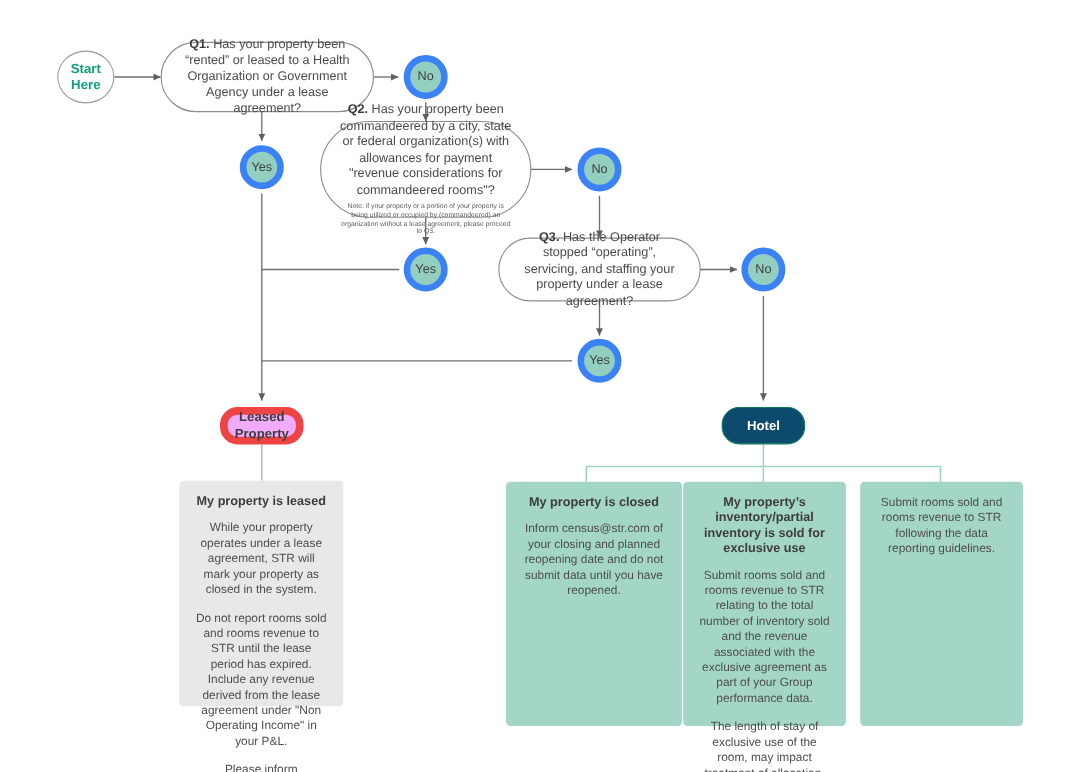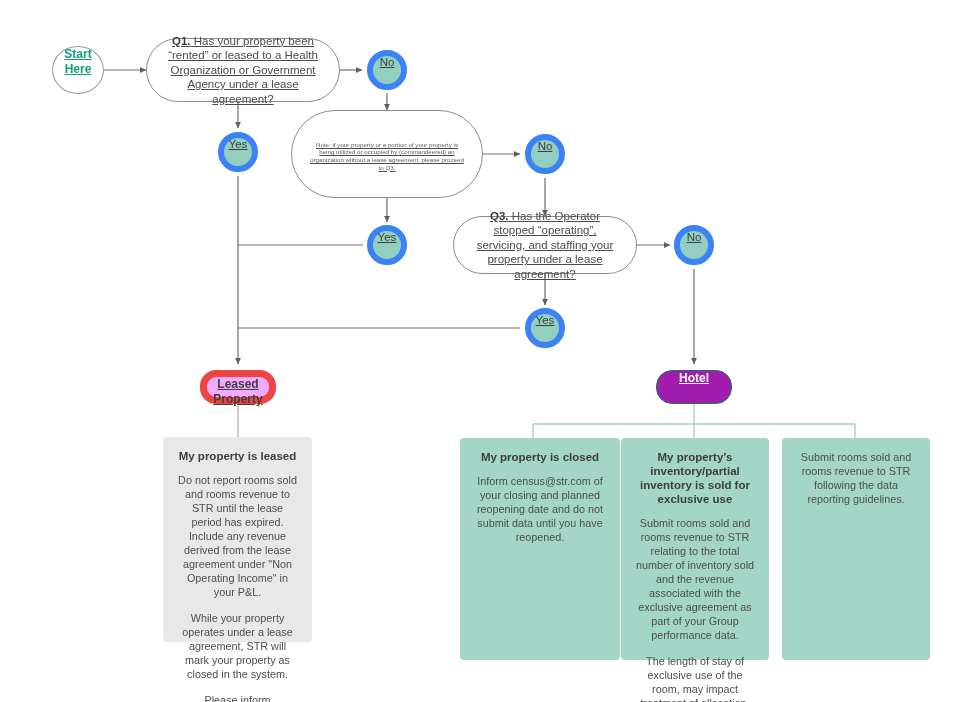--- a/index.html
+++ b/index.html
@@ -22,25 +22,25 @@
     position: absolute;
     left: 0; top: 0;
     width: 980px;
     height: 702px;
     pointer-events: none;
   }
   .node {
     position: absolute;
     box-sizing: border-box;
     display: flex;
+    align-items: center;
     justify-content: center;
     text-align: center;
     color: #4a4a4a;
     z-index: 2;
-    text-decoration: underline;
   }
   
   .start-node {
     border: 1px solid #9a9a9a;
     border-radius: 50%;
     background: #ffffff;
     color: #12a07c;
     font-weight: bold;
     font-size: 12px;
     line-height: 15px;
@@ -80,21 +80,21 @@
     font-size: 12px;
     font-weight: bold;
     line-height: 15px;
   }
   .terminal-grey {
     background: #f0abfc;
     border: 7px solid #ef4444;
     color: #3f3f3f;
   }
   .terminal-teal {
-    background: #a21caf;
+    background: #0c4a6e;
     color: #ffffff;
     border: 1px solid #0f7a63;
   }
   
   .panel {
     position: absolute;
     box-sizing: border-box;
     border-radius: 4px;
     padding: 12px 13px 10px 13px;
     z-index: 2;
@@ -171,20 +171,23 @@
   <div class="node start-node" style="left:52px; top:46px; width:52px; height:48px; white-space:pre-line;">Start
 Here</div>
 
   <div class="node question" style="left:146px; top:38px; width:194px; height:64px;">
     <span class="qtext">
       <b class="qlabel">Q1.</b><span> Has your property been “rented” or leased to a Health Organization or Government Agency under a lease agreement?</span>
     </span>
   </div>
 
   <div class="node question" style="left:291px; top:110px; width:192px; height:88px;">
+    <span class="qtext">
+      <b class="qlabel">Q2.</b><span> Has your property been commandeered by a city, state or federal organization(s) with allowances for payment "revenue considerations for commandeered rooms"?</span>
+    </span>
     <span class="qnote">Note: if your property or a portion of your property is being utilized or occupied by (commandeered) an organization without a lease agreement, please proceed to Q3.</span>
   </div>
 
   <div class="node question" style="left:453px; top:216px; width:184px; height:58px;">
     <span class="qtext">
       <b class="qlabel">Q3.</b><span> Has the Operator stopped “operating”, servicing, and staffing your property under a lease agreement?</span>
     </span>
   </div>
 
   <div class="node circle" style="left:367px; top:50px; width:40px; height:40px;">No</div>
@@ -199,22 +202,22 @@
 
   <div class="node circle" style="left:525px; top:308px; width:40px; height:40px;">Yes</div>
 
   <div class="node terminal terminal-grey" style="left:200px; top:370px; width:76px; height:34px; white-space:pre-line;">Leased
 Property</div>
 
   <div class="node terminal terminal-teal" style="left:656px; top:370px; width:76px; height:34px;">Hotel</div>
 
   <div class="panel panel-grey" style="left:163px; top:437px; width:149px; height:205px;">
     <h3>My property is  leased</h3>
+    <p>While your property operates under a lease agreement, STR will mark your property as closed in the system.</p>
     <p>Do not report rooms sold and rooms revenue to STR until the lease period has expired. Include any revenue derived from the lease agreement under "Non Operating Income" in your P&amp;L.</p>
-    <p>While your property operates under a lease agreement, STR will mark your property as closed in the system.</p>
     <p>Please inform census@str.com of your lease agreement start and expected end date.</p>
   </div>
 
   <div class="panel panel-teal" style="left:460px; top:438px; width:160px; height:222px;">
     <h3>My property is closed</h3>
     <p>Inform census@str.com of your closing and planned reopening date and do not submit data until you have reopened.</p>
   </div>
 
   <div class="panel panel-teal" style="left:621px; top:438px; width:148px; height:222px;">
     <h3>My property’s inventory/partial inventory is sold for exclusive use</h3>

